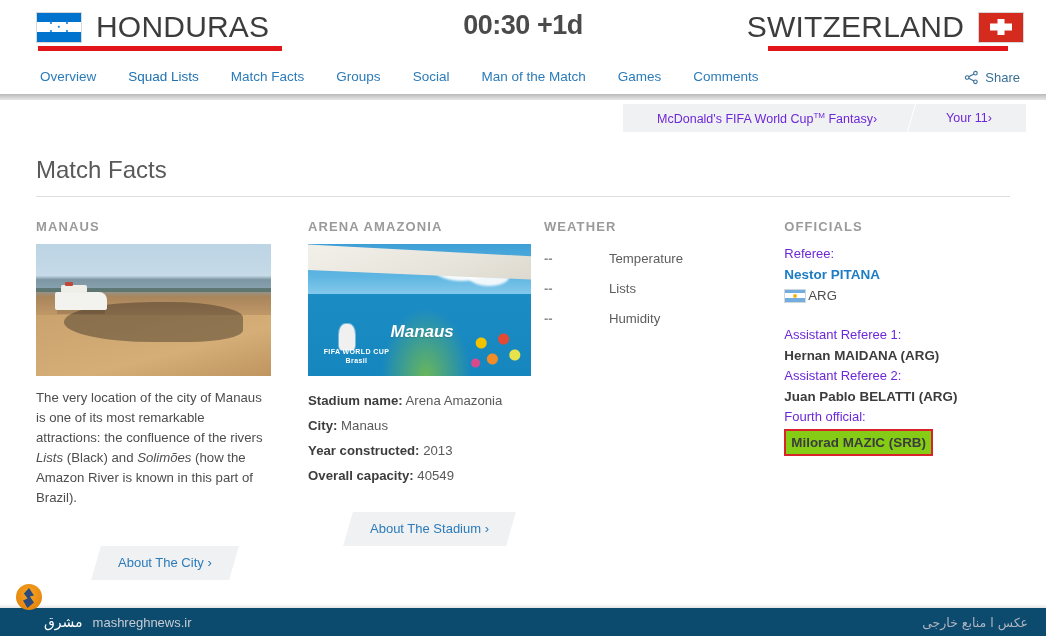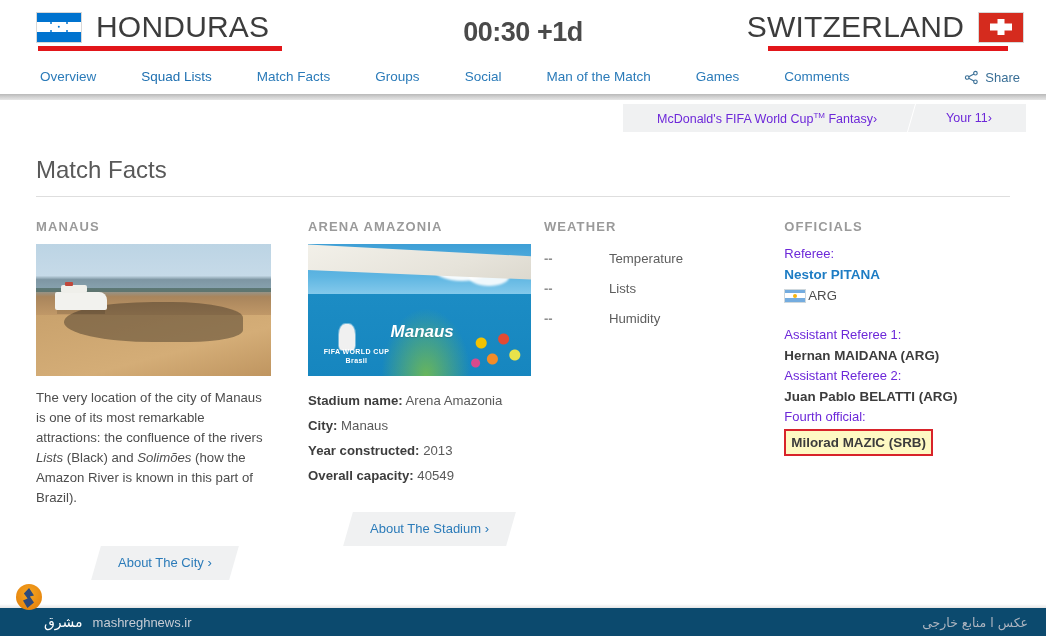--- a/index.html
+++ b/index.html
@@ -18,21 +18,21 @@
     display: flex;
     align-items: flex-start;
     padding: 10px 12px 0 12px;
     background: #fff;
   }
   .team-block { display: flex; align-items: center; position: relative; }
   .team-left { flex: 0 0 420px; padding-left: 24px; }
   .team-right { flex: 0 0 420px; justify-content: flex-end; padding-right: 10px; }
   .center-block {
     flex: 1 1 auto;
-    display: flex; align-items: center; justify-content: center;
+    display: flex; align-items: flex-start; justify-content: center;
     height: 44px;
   }
   .kickoff {
     font-size: 27px; font-weight: bold; color: #4a4a4a;
     letter-spacing: -0.5px;
   }
   .team-name {
     font-size: 30px; color: #3c3c3c; font-weight: 400;
     letter-spacing: 0.2px; white-space: nowrap;
   }
@@ -66,21 +66,21 @@
 
   .header-rule {
     position: absolute; left: 276px; right: 276px; bottom: -5px;
     height: 1px; background: #e0e0e0;
   }
 
   
   .nav-wrap { position: relative; height: 34px; background:#fff; }
   .nav {
     display: flex; align-items: center; height: 34px;
-    padding-left: 36px; gap: 13px;
+    padding-left: 36px; gap: 0;
   }
   .nav-item {
     font-size: 13.5px; color: #2b7bb9; padding: 0 16px;
     height: 34px; line-height: 34px; cursor: pointer; white-space: nowrap;
     position: relative;
   }
   .nav-item:first-child { padding-left: 4px; }
   .nav-item.active { color: #1d6fb0; }
   .nav-item.active::after {
     content:""; position:absolute; left: 8px; right: 8px; bottom: -4px;
@@ -254,21 +254,21 @@
   }
   .flag-ar .b { position:absolute; left:0; right:0; height:33.33%; background:#74acdf; }
   .flag-ar .b1 { top:0; } .flag-ar .b2 { bottom:0; }
   .flag-ar .sun { position:absolute; left:50%; top:50%; transform:translate(-50%,-50%);
     width:4px; height:4px; background:#f6b40e; border-radius:50%; }
   .off-cc { font-size: 13.2px; color:#4d4d4d; }
   .off-gap { height: 22px; }
   .off-name-b { font-size: 13.4px; color:#3c3c3c; font-weight:bold; line-height: 21px; }
   .off-highlight {
     display:inline-block;
-    border: 2px solid #d8232a; padding: 1px 5px; margin-top: 2px; background:#fef9c3;
+    border: 2px solid #d8232a; padding: 1px 5px; margin-top: 2px; background:#84cc16;
   }
 
   
   .logo-badge {
     position:absolute; left: 16px; bottom: 26px; width: 26px; height: 26px;
     border-radius: 50%;
     background: radial-gradient(circle at 50% 38%, #f5a623 0%, #e98b12 60%, #d97d0a 100%);
     z-index: 5;
   }
   .logo-badge::after {

